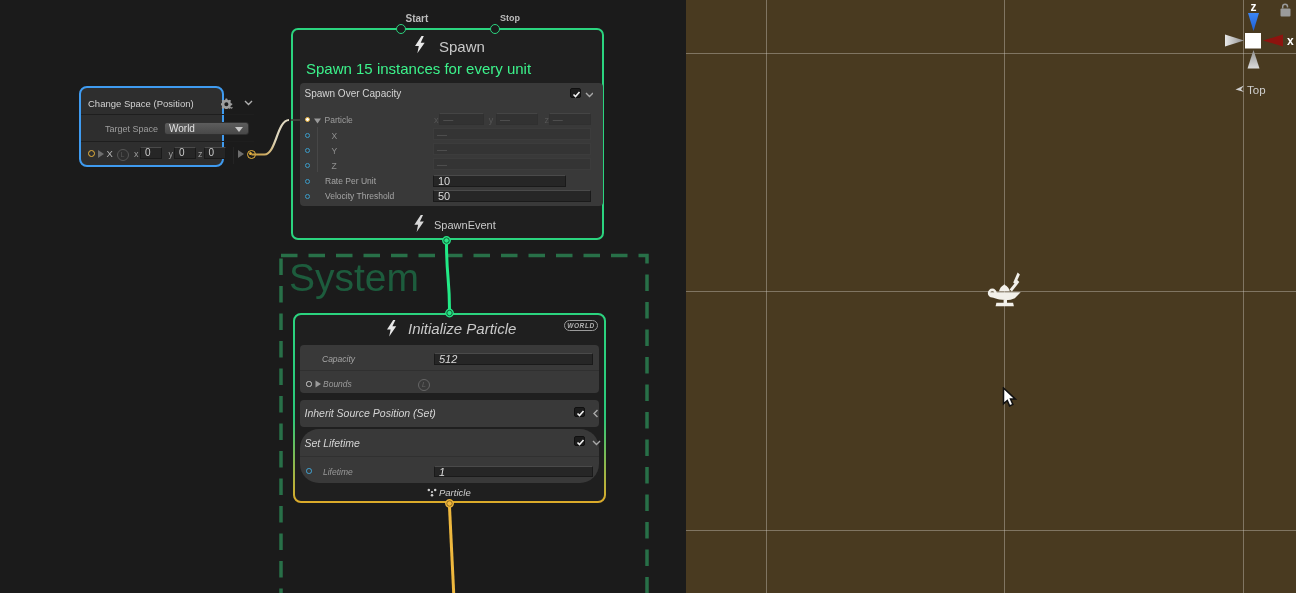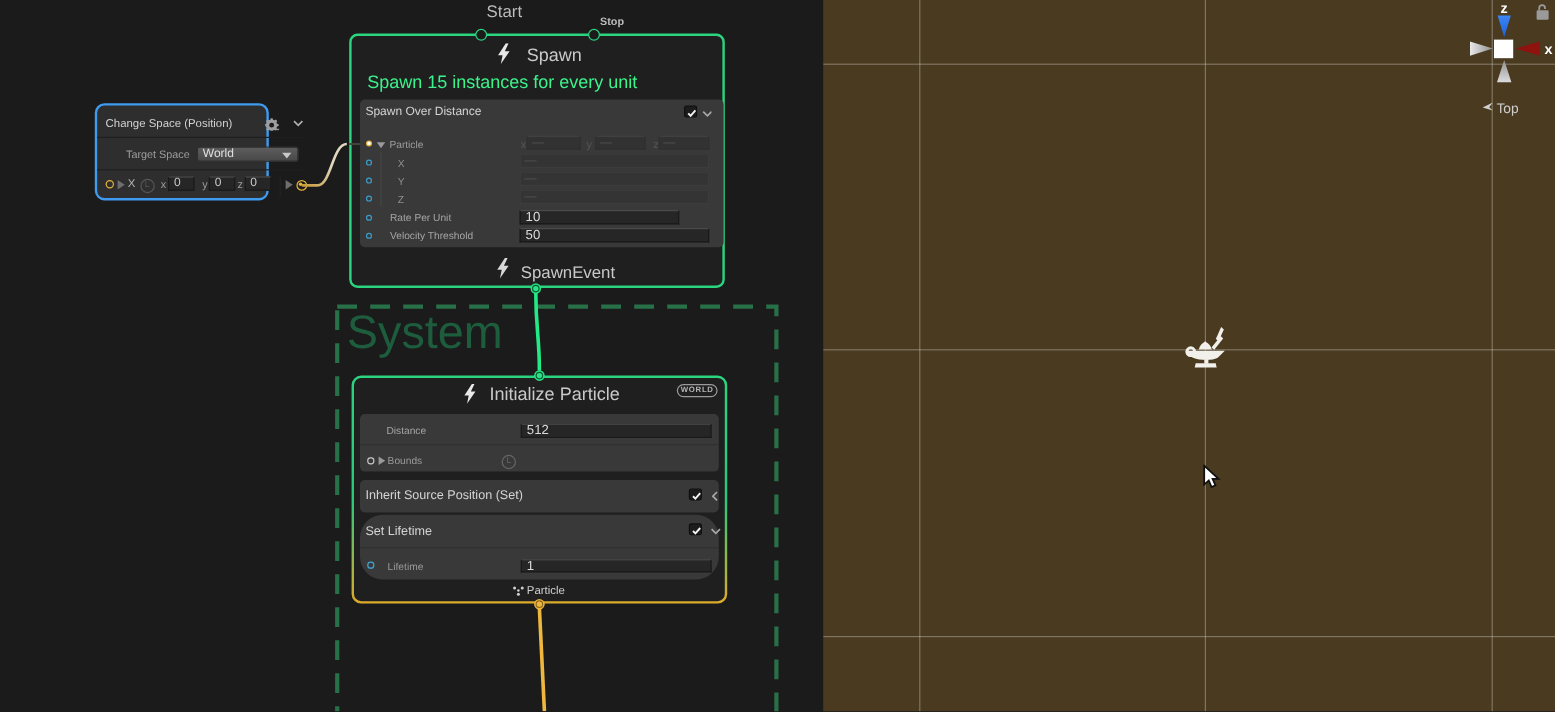--- a/index.html
+++ b/index.html
@@ -71,36 +71,36 @@
     <div class="abs fld" style="left:122.5px;top:58.5px;width:22px;height:12px;box-sizing:border-box;line-height:10px;font-size:10px;color:#cccccc;">0</div>
     <div class="abs" style="left:151.5px;top:58.5px;width:1px;height:17px;background:#242424;"></div>
     <svg class="abs" style="left:156px;top:62px;" width="8" height="8">
         <polygon points="1,0 7,4 1,8" fill="#6e6e6e"></polygon>
       </svg>
     <div class="abs port" style="left:166px;top:61.5px;width:9px;height:9px;border:1.6px solid #e8b33c;">
       <div style="position:absolute;left:1.45px;top:1.45px;width:3px;height:3px;border-radius:50%;background:#e8b33c;"></div>
     </div>
   </div>
 
-  <div class="abs" style="left:405.5px;top:1px;font-size:14px;font-weight:400;color:#bcbcbc;">Start</div>
+  <div class="abs" style="left:405.5px;top:13px;font-size:10px;font-weight:700;color:#bcbcbc;">Start</div>
   <div class="abs" style="left:500px;top:13px;font-size:9px;font-weight:600;color:#bcbcbc;">Stop</div>
   <div class="abs ctx" style="left:291px;top:28px;width:313px;height:212px;
        border:2px solid #2bd47f;box-sizing:border-box;">
 
     <div class="abs port" style="left:102.5px;top:-6.5px;width:10px;height:10px;border:1.8px solid #2bd47f;background:#1b1b1b;"></div>
     <div class="abs port" style="left:197px;top:-6.5px;width:10px;height:10px;border:1.8px solid #2bd47f;background:#1b1b1b;"></div>
 
     <svg class="abs" style="left:121px;top:6px;" width="11.5" height="18" viewBox="0 0 11 17">
       <polygon points="7.2,0 1,9.5 4.6,9.5 3.2,16.5 10.2,6.3 6.4,6.3 9.4,0" fill="#e8e8e8"></polygon>
     </svg>
     <div class="abs" style="left:146px;top:8px;font-size:15px;color:#c9c9c9;">Spawn</div>
     <div class="abs" style="left:13px;top:30px;font-size:15px;color:#3cf28b;">Spawn 15 instances for every unit</div>
 
     <div class="abs blk" style="left:7px;top:53px;width:303px;height:123px;">
-      <div class="abs" style="left:4.5px;top:5px;font-size:10px;color:#d4d4d4;">Spawn Over Distance</div>
+      <div class="abs" style="left:4.5px;top:5px;font-size:10px;color:#d4d4d4;">Spawn Over Capacity</div>
       <div class="abs chk" style="left:270px;top:4.5px;">
           <svg width="10" height="10">
             <polyline points="2.5,5.5 4.5,7.5 8.5,3" fill="none" stroke="#f2f2f2" stroke-width="1.6"></polyline>
           </svg>
         </div>
       <svg class="abs" style="left:285px;top:9px;" width="8" height="6">
           <polyline points="1,1 4.5,4.5 8,1" fill="none" stroke="#a8a8a8" stroke-width="1.4"></polyline>
         </svg>
 
       <div class="abs port" style="left:4.9px;top:33.7px;width:5.6px;height:5.6px;border:1.3px solid #e8b33c;background:#fff;"></div>
@@ -132,34 +132,34 @@
       <div class="abs fld" style="left:133px;top:92px;width:133px;height:11.5px;box-sizing:border-box;">10</div>
 
       <div class="abs port" style="left:5.4px;top:110.9px;width:4.8px;height:4.8px;border:1.4px solid #3b9cc9;"></div>
       <div class="abs lbl" style="left:25px;top:108px;color:#a5a5a5;">Velocity Threshold</div>
       <div class="abs fld" style="left:133px;top:107px;width:158px;height:11.5px;box-sizing:border-box;">50</div>
     </div>
 
     <svg class="abs" style="left:120px;top:185px;" width="12" height="17.5" viewBox="0 0 11 17">
       <polygon points="7.2,0 1,9.5 4.6,9.5 3.2,16.5 10.2,6.3 6.4,6.3 9.4,0" fill="#d8d8d8"></polygon>
     </svg>
-    <div class="abs" style="left:141px;top:188.5px;font-size:14px;color:#c9c9c9;">SpawnEvent</div>
+    <div class="abs" style="left:141px;top:188.5px;font-size:11px;color:#c9c9c9;">SpawnEvent</div>
   </div>
 
-  <div class="abs ctx" style="left:293px;top:313px;width:313px;height:190px;">
+  <div class="abs ctx" style="left:293px;top:313px;width:313px;height:190px;font-style:italic;">
 
     <svg class="abs" style="left:93px;top:7px;" width="11" height="17" viewBox="0 0 11 17">
       <polygon points="7.2,0 1,9.5 4.6,9.5 3.2,16.5 10.2,6.3 6.4,6.3 9.4,0" fill="#e8e8e8"></polygon>
     </svg>
     <div class="abs" style="left:115px;top:7px;font-size:15px;color:#c9c9c9;">Initialize Particle</div>
     <div class="abs" style="left:271px;top:7px;width:32px;height:9px;border:1px solid #9a9a9a;border-radius:6px;
          color:#b4b4b4;font-size:6.5px;font-weight:bold;text-align:center;line-height:9px;letter-spacing:0.6px;">WORLD</div>
 
     <div class="abs blk" style="left:7px;top:32px;width:299px;height:48px;">
-      <div class="abs lbl" style="left:22px;top:9px;color:#a5a5a5;">Distance</div>
+      <div class="abs lbl" style="left:22px;top:9px;color:#a5a5a5;">Capacity</div>
       <div class="abs fld" style="left:134px;top:8px;width:159px;height:11.5px;box-sizing:border-box;">512</div>
       <div class="abs" style="left:0;top:24.5px;width:299px;height:1px;background:#303030;"></div>
       <div class="abs port" style="left:6.4px;top:36.4px;width:5.2px;height:5.2px;border:1.3px solid #c8c8c8;"></div>
       <svg class="abs" style="left:14.5px;top:35px;" width="7" height="8">
           <polygon points="0.5,0.5 6,4 0.5,7.5" fill="#9a9a9a"></polygon>
         </svg>
       <div class="abs lbl" style="left:23px;top:34px;color:#9a9a9a;">Bounds</div>
       <div class="abs" style="left:118px;top:33.5px;width:10px;height:10px;border:1px solid #666;border-radius:50%;
            color:#666;font-size:7px;text-align:center;line-height:10px;">L</div>
     </div>

